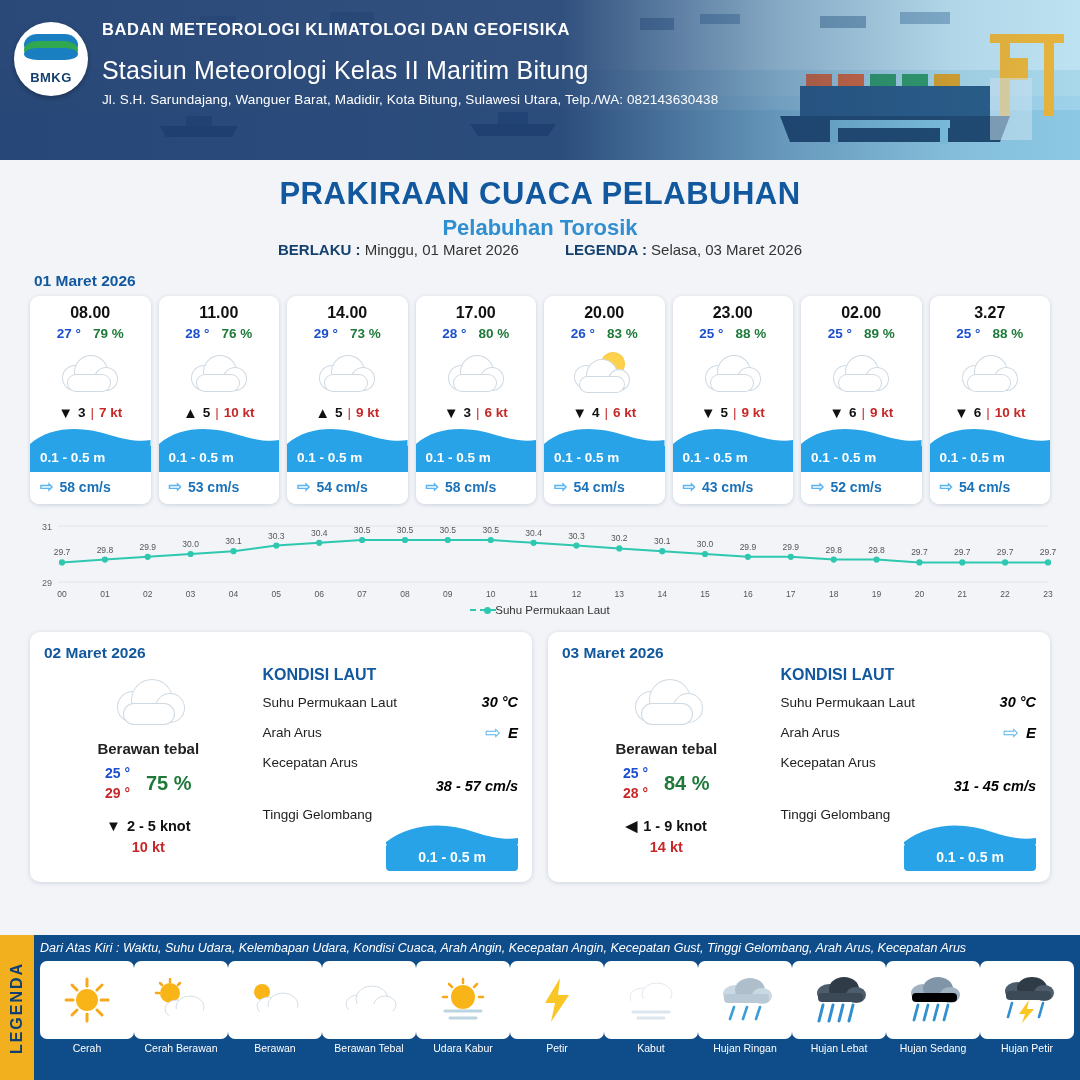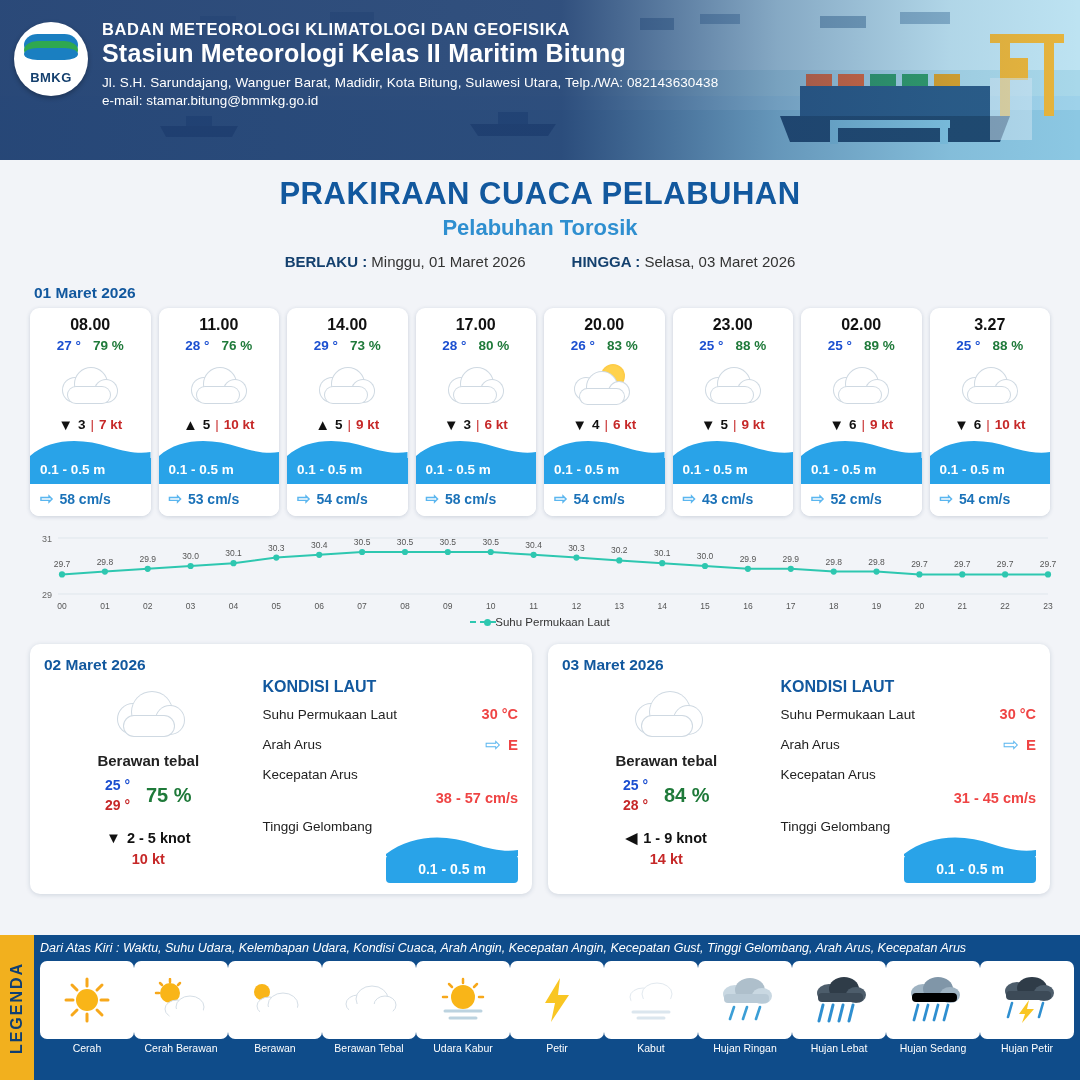--- a/index.html
+++ b/index.html
@@ -36,30 +36,30 @@
   .logo-arc { width:54px;height:26px;position:relative;overflow:hidden; }
   .logo-arc i {
     position:absolute; left:0; right:0; border-radius:50%/100%;
   }
   .logo-a1{ top:0;height:22px;background:#1a7fc1; }
   .logo-a2{ top:7px;height:18px;background:#2fa84f; }
   .logo-a3{ top:14px;height:12px;background:#1a7fc1; }
   .logo-txt{ font-size:13px;font-weight:bold;color:#15406e;letter-spacing:.5px;margin-top:10px;}
   .hdr-text { color:#fff; padding-top:6px; }
   .hdr-l1 { font-size:16.5px; font-weight:bold; letter-spacing:.6px; }
-  .hdr-l2 { font-size:25px; font-weight:bold; letter-spacing:.2px; margin-top:0; }
+  .hdr-l2 { font-size:25px; font-weight:normal; letter-spacing:.2px; margin-top:17px; }
   .hdr-l3 { font-size:13.5px; margin-top:7px; letter-spacing:.1px; }
   .hdr-l4 { font-size:13.5px; margin-top:3px; }
 
   
   .title-wrap { text-align:center; padding-top:16px; }
   .title1 { font-size:31px; font-weight:bold; color:#12589e; letter-spacing:.5px; }
   .title2 { font-size:22px; font-weight:bold; color:#2f8fd0; margin-top:3px; }
   .valid-row {
-    display:flex; justify-content:center; gap:46px; margin-top:12px;
+    display:flex; justify-content:center; gap:46px; margin-top:0;
     font-size:15px;
   }
   .valid-row b { color:#14406e; }
   .valid-row span { color:#333; }
 
   
   .daylabel {
     margin:14px 0 6px 34px; font-size:15.5px; font-weight:bold; color:#12589e;
   }
 
@@ -130,21 +130,21 @@
   .p-th { display:flex; justify-content:center; gap:16px; margin-top:6px; }
   .p-temps { text-align:left; font-size:14px; font-weight:bold; line-height:1.45; }
   .p-tmin { color:#1b4fd0; }
   .p-tmax { color:#c62828; }
   .p-hum { font-size:20px; font-weight:bold; color:#1f7a3a; align-self:center; }
   .p-wind { margin-top:14px; font-size:14.5px; font-weight:bold; color:#111; display:flex; align-items:center; justify-content:center; gap:6px;}
   .p-gust { margin-top:5px; font-size:14.5px; font-weight:bold; color:#c62828; }
   .p-right { flex:1; padding-left:4px; }
   .p-title { font-size:16px; font-weight:bold; color:#12589e; margin:22px 0 10px; }
   .p-row { display:flex; justify-content:space-between; align-items:center; font-size:13.5px; color:#222; margin-bottom:13px; }
-  .p-val { color:#ef4444; font-weight:bold; font-size:14.5px; }
+  .p-val { color:#000000; font-weight:bold; font-size:14.5px;font-style:italic; }
   .p-val.e { font-size:15px; }
   .wave-chip {
     background:#29a3e8; color:#fff; font-weight:bold; font-size:14px;
     border-radius:4px; padding:6px 14px; position:relative;
   }
   .wave-wrap { position:relative; margin-top:-4px; }
   .wave-curve { display:block; width:100%; height:24px; }
 
   
   .legend-strip {
@@ -231,35 +231,34 @@
         <i class="logo-a1"></i>
           <i class="logo-a2"></i>
           <i class="logo-a3"></i>
       </div>
       <div class="logo-txt">BMKG</div>
     </div>
     <div class="hdr-text">
       <div class="hdr-l1">BADAN METEOROLOGI KLIMATOLOGI DAN GEOFISIKA</div>
       <div class="hdr-l2">Stasiun Meteorologi Kelas II Maritim Bitung</div>
       <div class="hdr-l3">Jl. S.H. Sarundajang, Wanguer Barat, Madidir, Kota Bitung, Sulawesi Utara, Telp./WA: 082143630438</div>
-      <div class="hdr-l4">e-mail: stamar.bitung@bmmkg.go.id</div>
     </div>
   </div>
 </div>
 
 <div class="title-wrap">
   <div class="title1">PRAKIRAAN CUACA PELABUHAN</div>
   <div class="title2">Pelabuhan Torosik</div>
   <div class="valid-row">
     <div>
       <b>BERLAKU :</b>
       <span>Minggu, 01 Maret 2026</span>
     </div>
     <div>
-      <b>HINGGA :</b>
+      <b>LEGENDA :</b>
       <span>Selasa, 03 Maret 2026</span>
     </div>
   </div>
 </div>
 
 <div class="daylabel">01 Maret 2026</div>
 
 <div class="cards" id="hour-cards">
     <div class="card">
     <div class="c-time">08.00</div>

